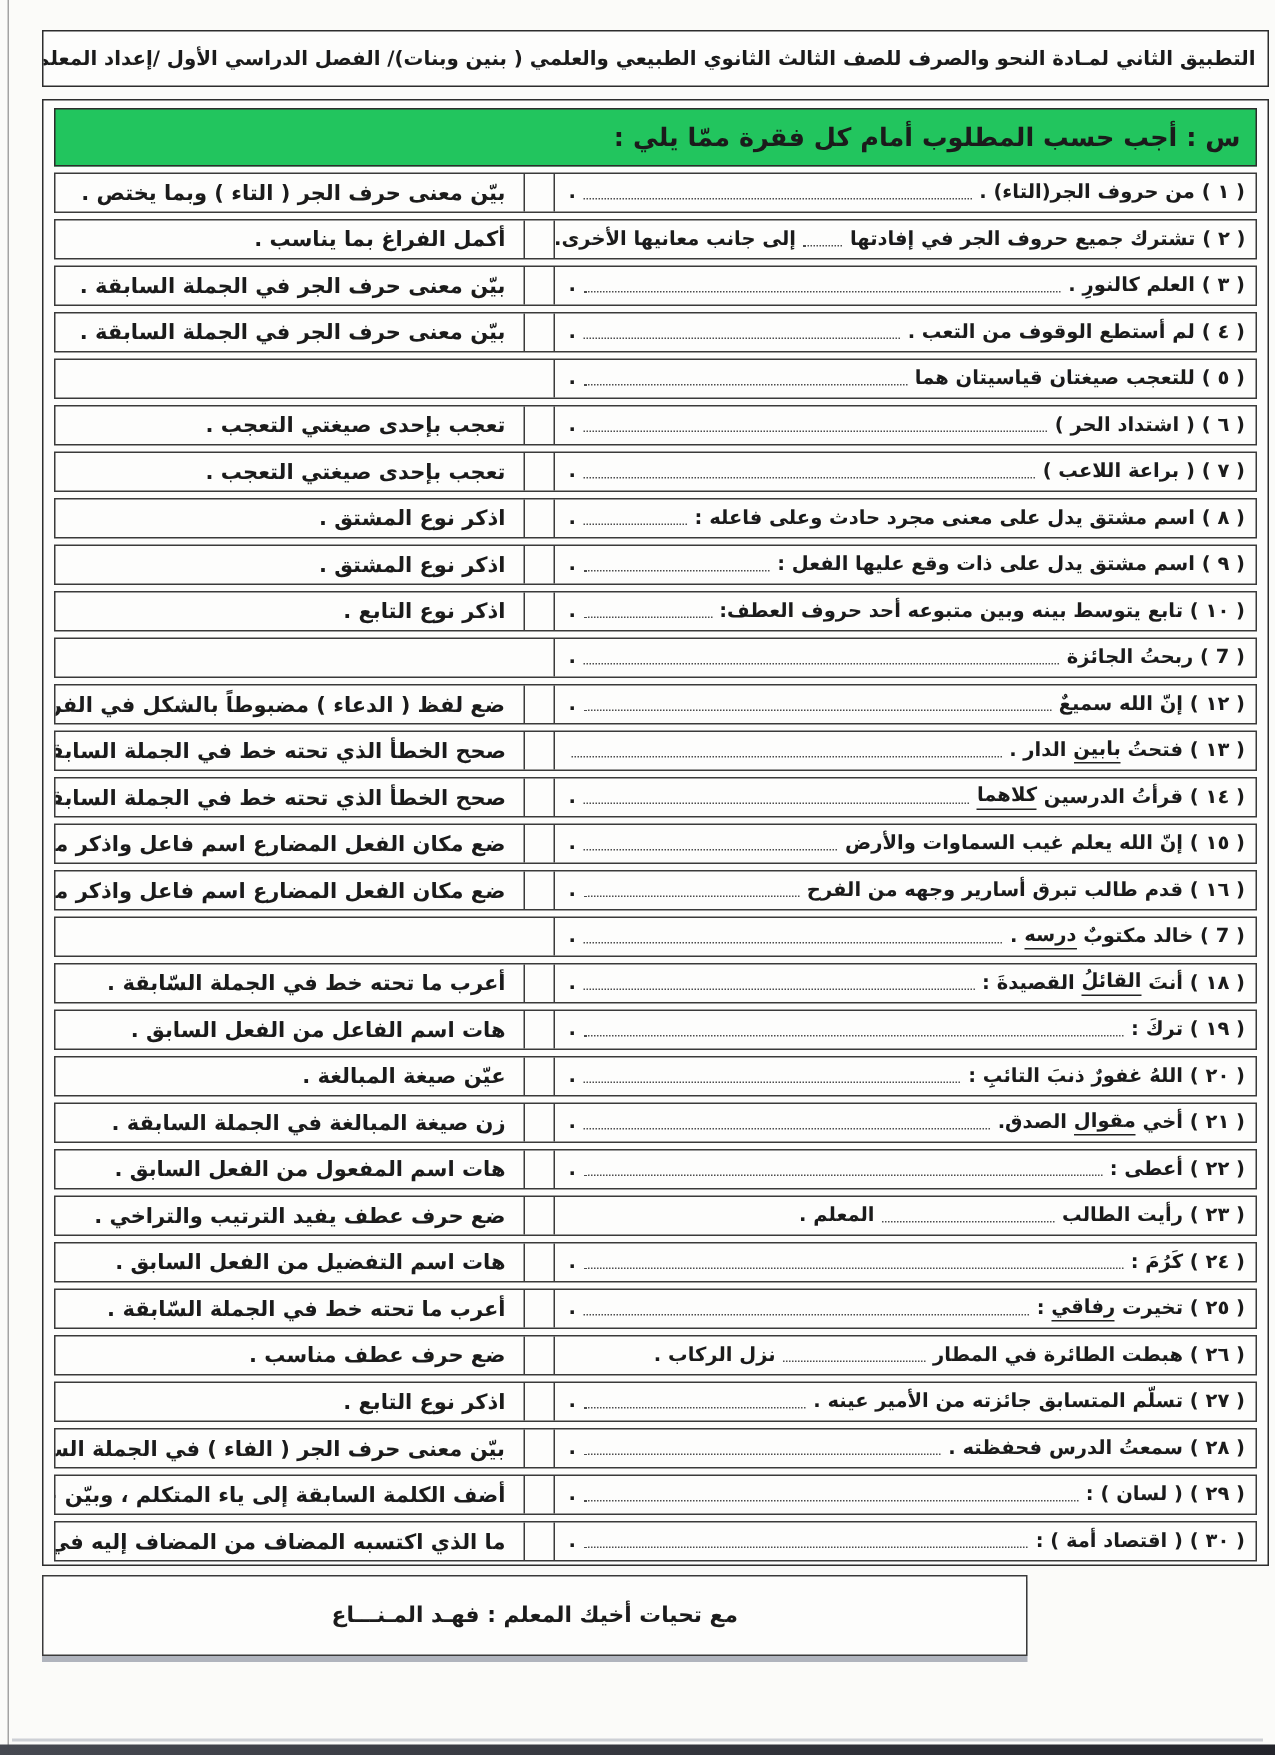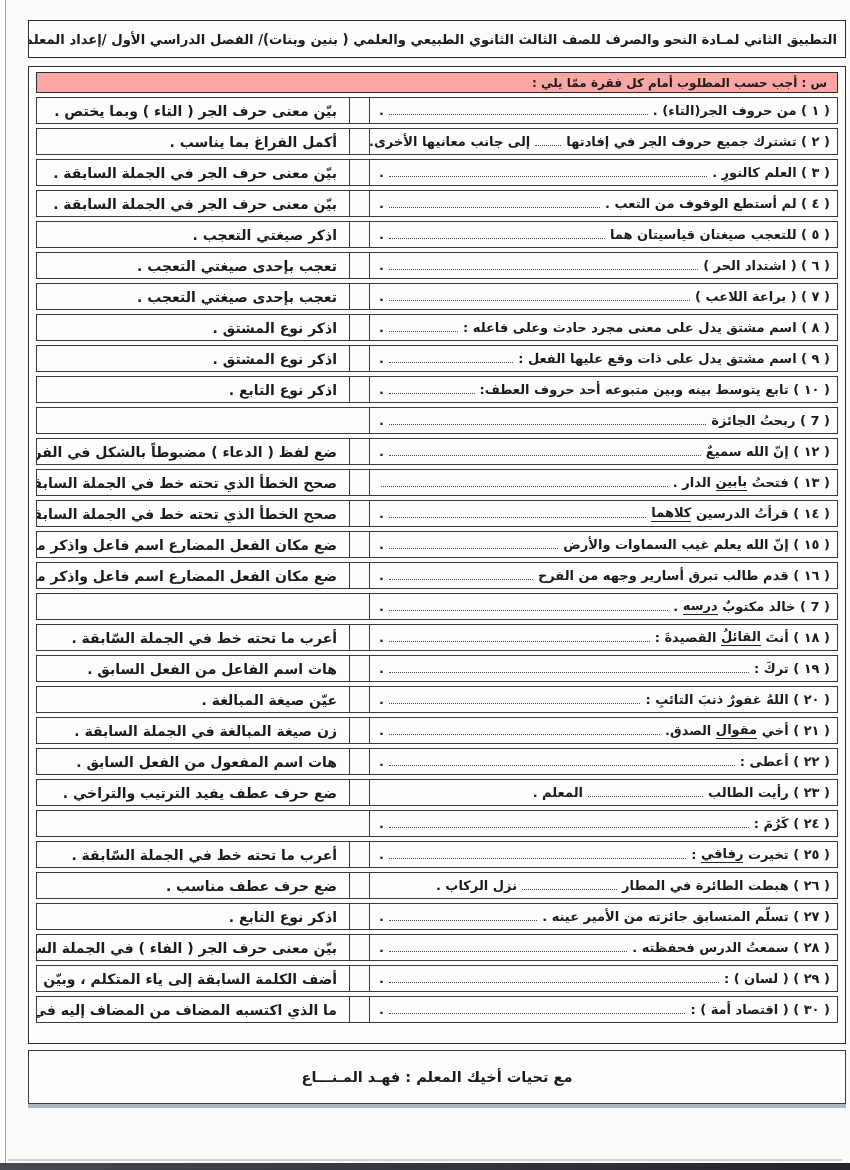--- a/index.html
+++ b/index.html
@@ -20,24 +20,24 @@
     border:1.6px solid #2d2d2d;background:#fdfdfc;
     display:flex;align-items:center;padding:0 8px;
     font-size:13.2px;font-weight:bold;white-space:nowrap;overflow:hidden;
   }
   
   .main-box{
     position:absolute;left:28px;top:66px;width:818px;height:978px;box-sizing:border-box;
     border:1.8px solid #2d2d2d;background:#fdfdfc;padding:5px 7px 0 7px;
   }
   .heading-box{
-    height:21px;box-sizing:border-box;border:1.3px solid #2d2d2d;
+    height:39px;box-sizing:border-box;border:1.3px solid #2d2d2d;
     display:flex;align-items:center;padding:0 10px;
-    font-size:12px;font-weight:bold;letter-spacing:.3px;margin-bottom:4px;
-    background:#fca5a5;
+    font-size:17px;font-weight:bold;letter-spacing:.3px;margin-bottom:4px;
+    background:#22c55e;
   }
   
   .row{
     height:27px;box-sizing:border-box;border:1.1px solid #3a3a3a;
     display:flex;margin-bottom:4px;background:#fdfdfc;
   }
   .q-cell{
     width:468px;box-sizing:border-box;border-left:1.1px solid #3a3a3a;
     display:flex;align-items:center;padding:0 7px 0 6px;
     font-size:13px;font-weight:bold;overflow:hidden;
@@ -51,21 +51,21 @@
   }
   .u{border-bottom:1.3px solid #222;padding-bottom:1px;}
   .dots{
     flex:1;min-width:26px;height:0;align-self:center;
     border-bottom:1.7px dotted #4d4d4d;margin:0 5px;transform:translateY(4px);
   }
   .dots.fixed{flex:0 0 auto;}
   .q-after{margin-left:3px;}
   
   .footer-box{
-    position:absolute;left:28px;top:1050px;width:818px;height:54px;box-sizing:border-box;
+    position:absolute;left:28px;top:1050px;width:657px;height:54px;box-sizing:border-box;
     border:1.6px solid #3a3a3a;background:#fdfdfc;
     display:flex;align-items:center;justify-content:center;
     font-size:14.5px;font-weight:bold;letter-spacing:.3px;
     box-shadow:0 4px 0 #b0b4bd;
   }
 </style>
 </head>
 <body>
 
 <div class="scan-left-line"></div>
@@ -126,21 +126,20 @@
   </div>
 
   <div class="row">
     <div class="q-cell">
       <span class="q-pre">( ٥ ) للتعجب صيغتان قياسيتان هما</span>
 
       <span class="dots"></span>
       <span class="q-after">.</span>
     </div>
     <div class="col-gap"></div>
-    <div class="inst-cell">اذكر صيغتي التعجب .</div>
   </div>
 
   <div class="row">
     <div class="q-cell">
       <span class="q-pre">( ٦ ) ( اشتداد الحر )</span>
 
       <span class="dots"></span>
       <span class="q-after">.</span>
     </div>
     <div class="col-gap"></div>
@@ -338,20 +337,21 @@
   </div>
 
   <div class="row">
     <div class="q-cell">
       <span class="q-pre">( ٢٤ ) كَرُمَ :</span>
 
       <span class="dots"></span>
       <span class="q-after">.</span>
     </div>
     <div class="col-gap"></div>
+    <div class="inst-cell">هات اسم التفضيل من الفعل السابق .</div>
   </div>
 
   <div class="row">
     <div class="q-cell">
       <span class="q-pre">( ٢٥ ) تخيرت </span>
       <span class="u q-u">رفاقي</span>
       <span class="q-mid"> :</span>
       <span class="dots"></span>
       <span class="q-after">.</span>
     </div>

